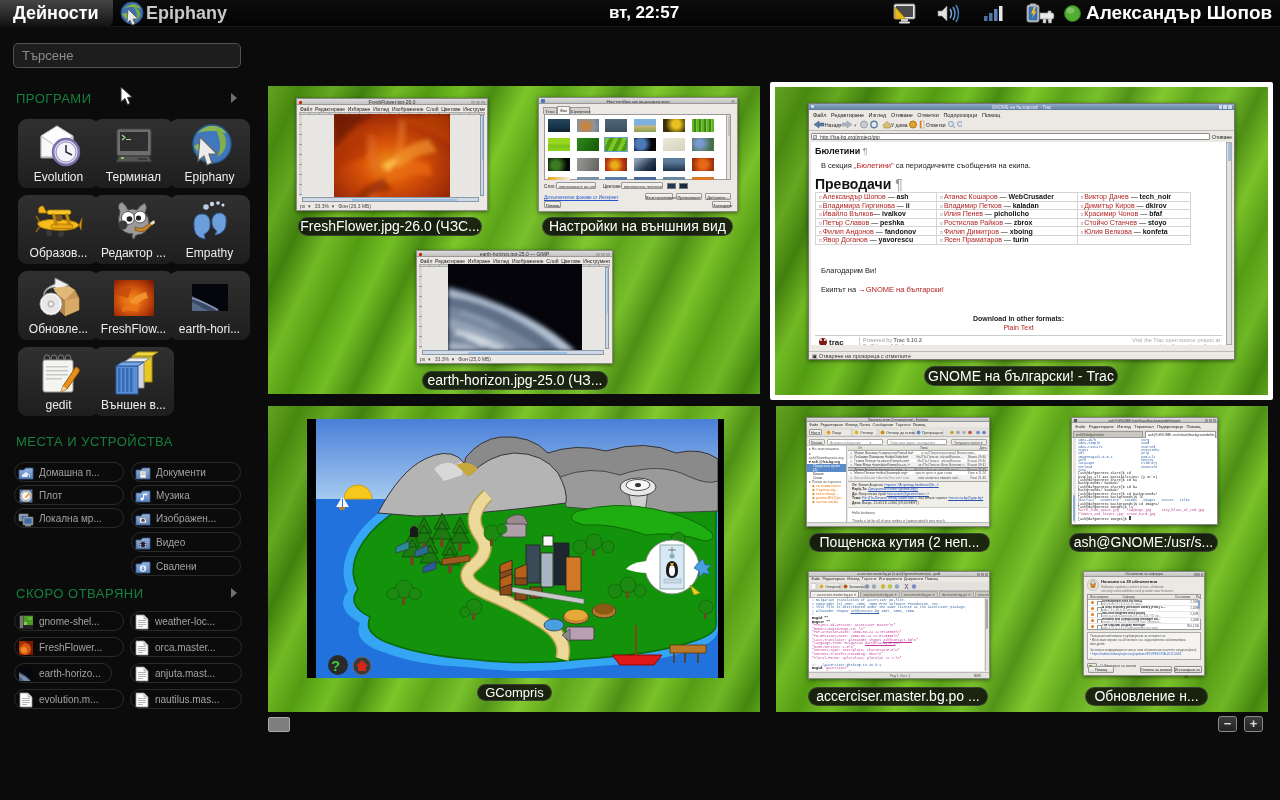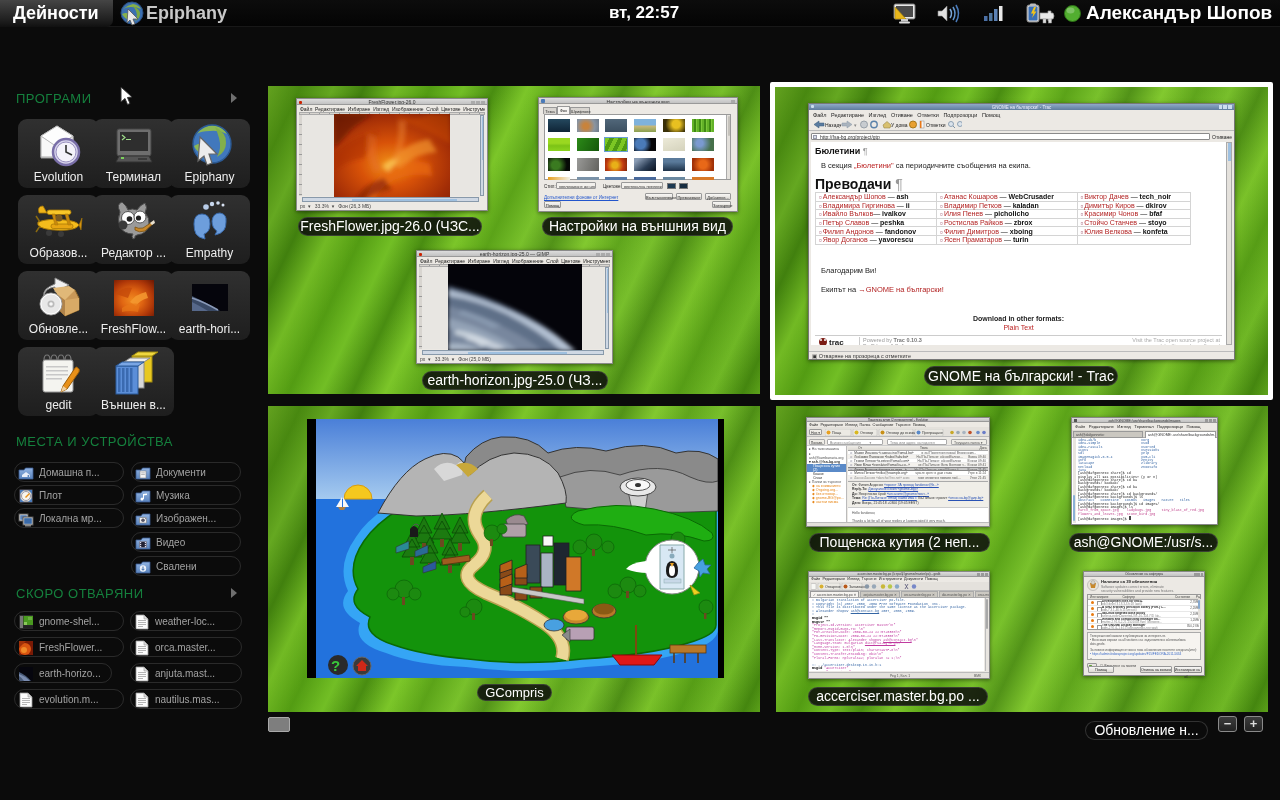--- a/index.html
+++ b/index.html
@@ -110,20 +110,21 @@
    <rect x="24.5" y="16" width="3" height="4" fill="#ddd" stroke="#999" stroke-width="0.5"></rect>
  </svg>
  <svg class="tray" style="left:1064px;top:5px" width="17" height="17" viewBox="0 0 17 17">
    <circle cx="8.5" cy="8.5" r="8" fill="#52ae30"></circle>
    <circle cx="8.5" cy="8.5" r="8" fill="none" stroke="#2d7317" stroke-width="1"></circle>
    <ellipse cx="6.5" cy="5.5" rx="4" ry="3" fill="rgba(255,255,255,0.25)"></ellipse>
  </svg>
  <div id="username">Александър Шопов</div>
 </div>
 
+<div id="search">Търсене</div>
 
 <div class="sechead" style="left:16px;top:91px;">ПРОГРАМИ</div>
 <div class="secarrow" style="left:231px;top:93px;"></div>
 
 <div id="tiles">
 
 <div class="tile" style="left:18px;top:119px;">
  <svg class="ic" viewBox="0 0 48 48">
   <path d="M6 14 L22 4 L38 14 L38 36 L6 36 Z" fill="#e8e8e8" stroke="#999"></path>
   <path d="M6 14 L22 24 L38 14 L38 35 L6 35 Z" fill="#f8f8f8" stroke="#aaa"></path>
@@ -1055,19 +1056,19 @@
 
  </div>
  <div style="position:absolute;left:3px;top:91px;width:10px;height:4.5px;background:#e8e5e0;border:0.5px solid #999;border-radius:1px;">
           <div style="position:absolute;left:0.5px;top:0.5px;bottom:0.5px;width:3px;background:#5aa030;border-radius:1px;"></div>
         </div>
  <div style="position:absolute;left:16px;top:91.5px;font-size:3.4px;color:#444;">☐ Изтегляне на пакети</div>
  <div style="position:absolute;left:4px;bottom:2.5px;width:26px;height:6.5px;background:linear-gradient(#f8f7f5,#dcd9d4);border:0.5px solid #999;border-radius:1px;font-size:3.6px;color:#222;text-align:center;line-height:6.5px;">Помощ</div>
  <div style="position:absolute;left:56px;bottom:2.5px;width:32px;height:6.5px;background:linear-gradient(#f8f7f5,#dcd9d4);border:0.5px solid #999;border-radius:1px;font-size:3.6px;color:#222;text-align:center;line-height:6.5px;">Отмяна на всичко</div>
  <div style="position:absolute;right:2.5px;bottom:2.5px;width:28px;height:6.5px;background:linear-gradient(#f8f7f5,#dcd9d4);border:0.5px solid #888;border-radius:1px;font-size:3.3px;color:#222;text-align:center;line-height:6.5px;">Инсталиране на об...</div>
 </div>
-<div class="pill" style="left:1085px;top:687px;width:123px;height:19px;font-size:14px;line-height:17px;margin-top:34px;">Обновление н...</div>
+<div class="pill" style="left:1085px;top:687px;width:123px;height:19px;font-size:14px;line-height:17px;">Обновление н...</div>
 </div>
 
 <div id="wsind"></div>
 <div class="zbtn" style="left:1218px;">−</div>
 <div class="zbtn" style="left:1244px;">+</div>
 </div>
 
 </body></html>

